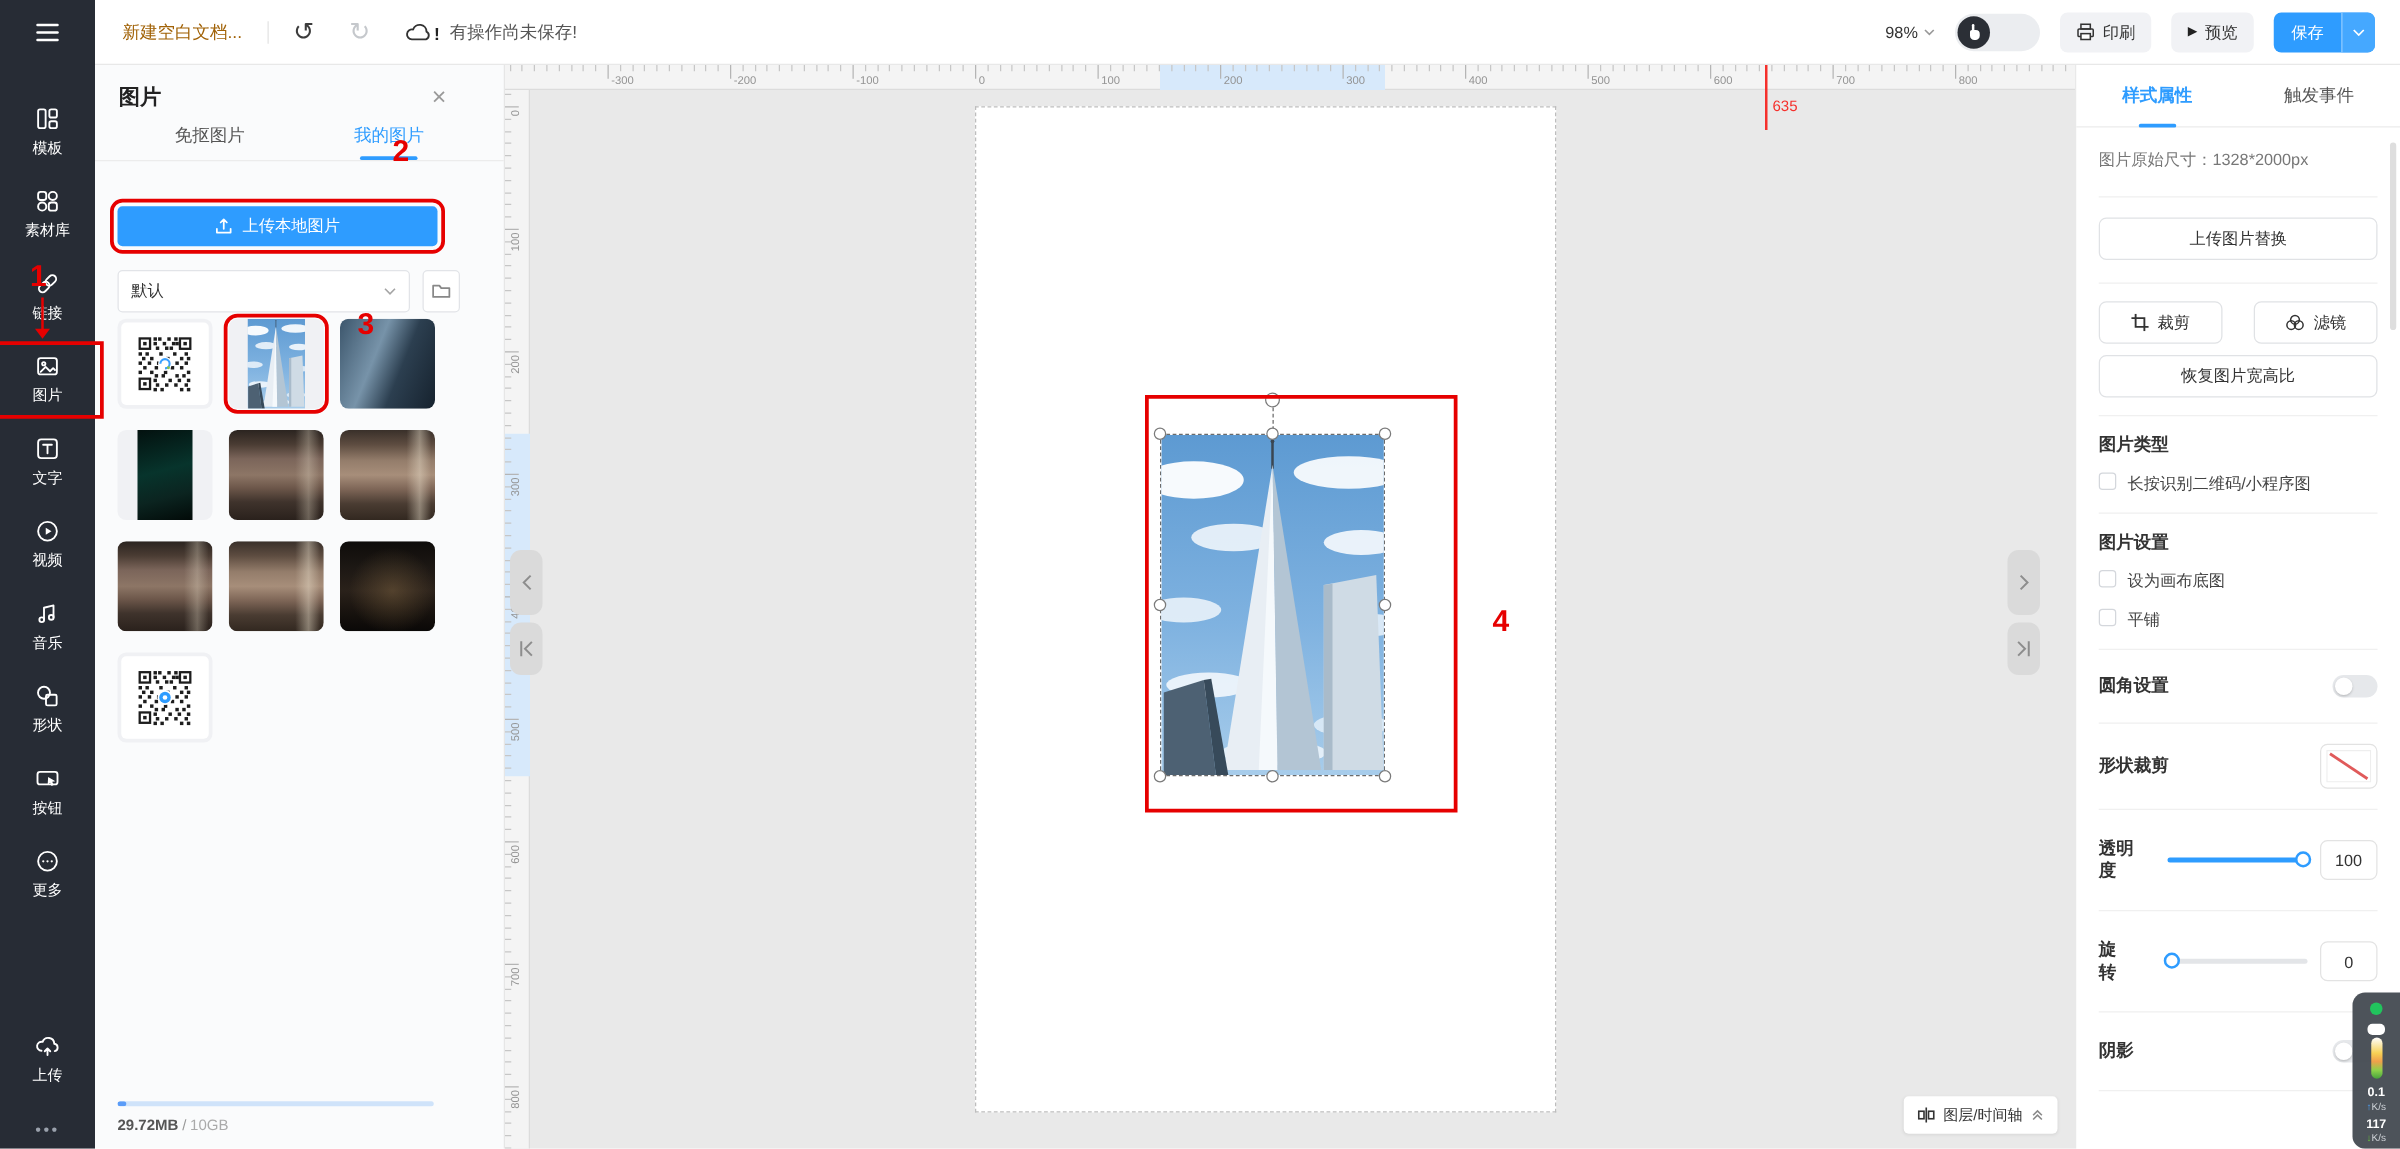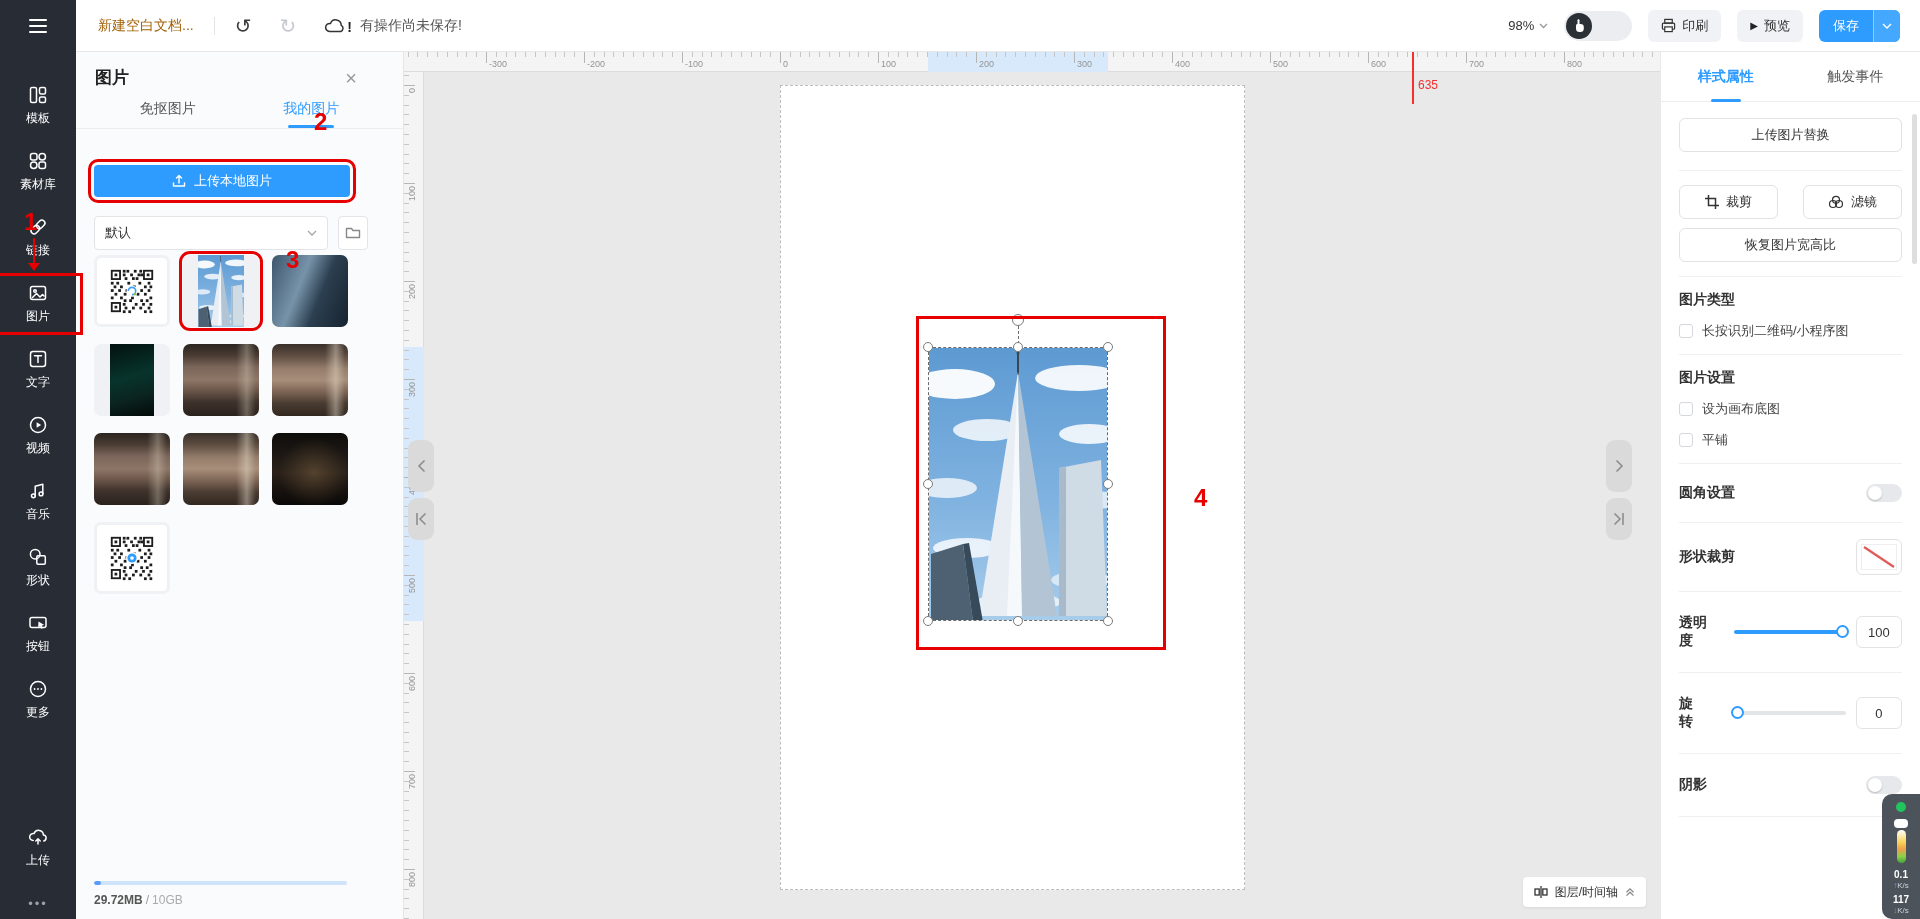--- a/index.html
+++ b/index.html
@@ -155,21 +155,21 @@
   .sec { border-bottom:1px solid #f0f0f0; padding:14px 0; }
   .sec.last { border-bottom:none; }
   .sec .dim { font-size:13px; color:#777; padding:3px 0 6px; }
   .sec h4 { font-size:14px; color:#333; font-weight:bold; }
   .sec.btns { display:flex; flex-direction:column; gap:9px; padding:16px 0 18px; }
   .ibtn { width:100%; height:34px; background:#fff; border:1px solid #e0e2e5; border-radius:6px;
     font-size:13px; color:#333; cursor:pointer; display:flex; align-items:center; justify-content:center;
     gap:7px; font-family:inherit; }
   .half-row { display:flex; gap:25px; margin-bottom:9px; }
   .half-row .ibtn { flex:1; }
-  .cb { display:flex; align-items:center; gap:9px; font-size:13px; color:#444; margin-top:13px; cursor:pointer; }
+  .cb { display:flex; align-items:flex-start; gap:9px; font-size:13px; color:#444; margin-top:13px; cursor:pointer; }
   .cb .box { width:14px; height:14px; border:1px solid #d4d7dc; border-radius:3px; background:#fff; flex:none; }
   .sec.row { display:flex; align-items:center; }
   .sec.row .spacer { flex:1; }
   .toggle { width:36px; height:18px; border-radius:9px; background:#e6e8eb; position:relative; cursor:pointer; flex:none; }
   .toggle::after { content:""; position:absolute; left:2px; top:2px; width:14px; height:14px; border-radius:50%;
     background:#fff; box-shadow:0 1px 2px rgba(0,0,0,.2); }
   .shape-box { width:46px; height:36px; background:#fff; border:1px solid #e2e2e2; border-radius:6px;
     display:flex; align-items:center; justify-content:center; cursor:pointer; }
   .slider { position:relative; width:112px; height:4px; border-radius:2px; margin:0 10px 0 14px; flex:none; cursor:pointer; }
   .slider.full-val { background:#2e9cff; }
@@ -950,20 +950,23 @@
 <aside class="inspector">
   <div class="insp-tabs">
     <div class="itab active">
         <span>样式属性</span>
       </div>
     <div class="itab">
         <span>触发事件</span>
       </div>
   </div>
   <div class="insp-body">
+    <div class="sec">
+        <p class="dim">图片原始尺寸：1328*2000px</p>
+      </div>
     <div class="sec btns">
       <button class="ibtn">上传图片替换</button>
     </div>
     <div class="sec">
       <div class="half-row">
         <button class="ibtn">
           <svg width="14" height="14" viewBox="0 0 14 14">
               <g stroke="#333" stroke-width="1.5" fill="none">
                 <path d="M3.5 0v10.5H14"></path>
                 <path d="M0 3.5h10.5V14"></path>

